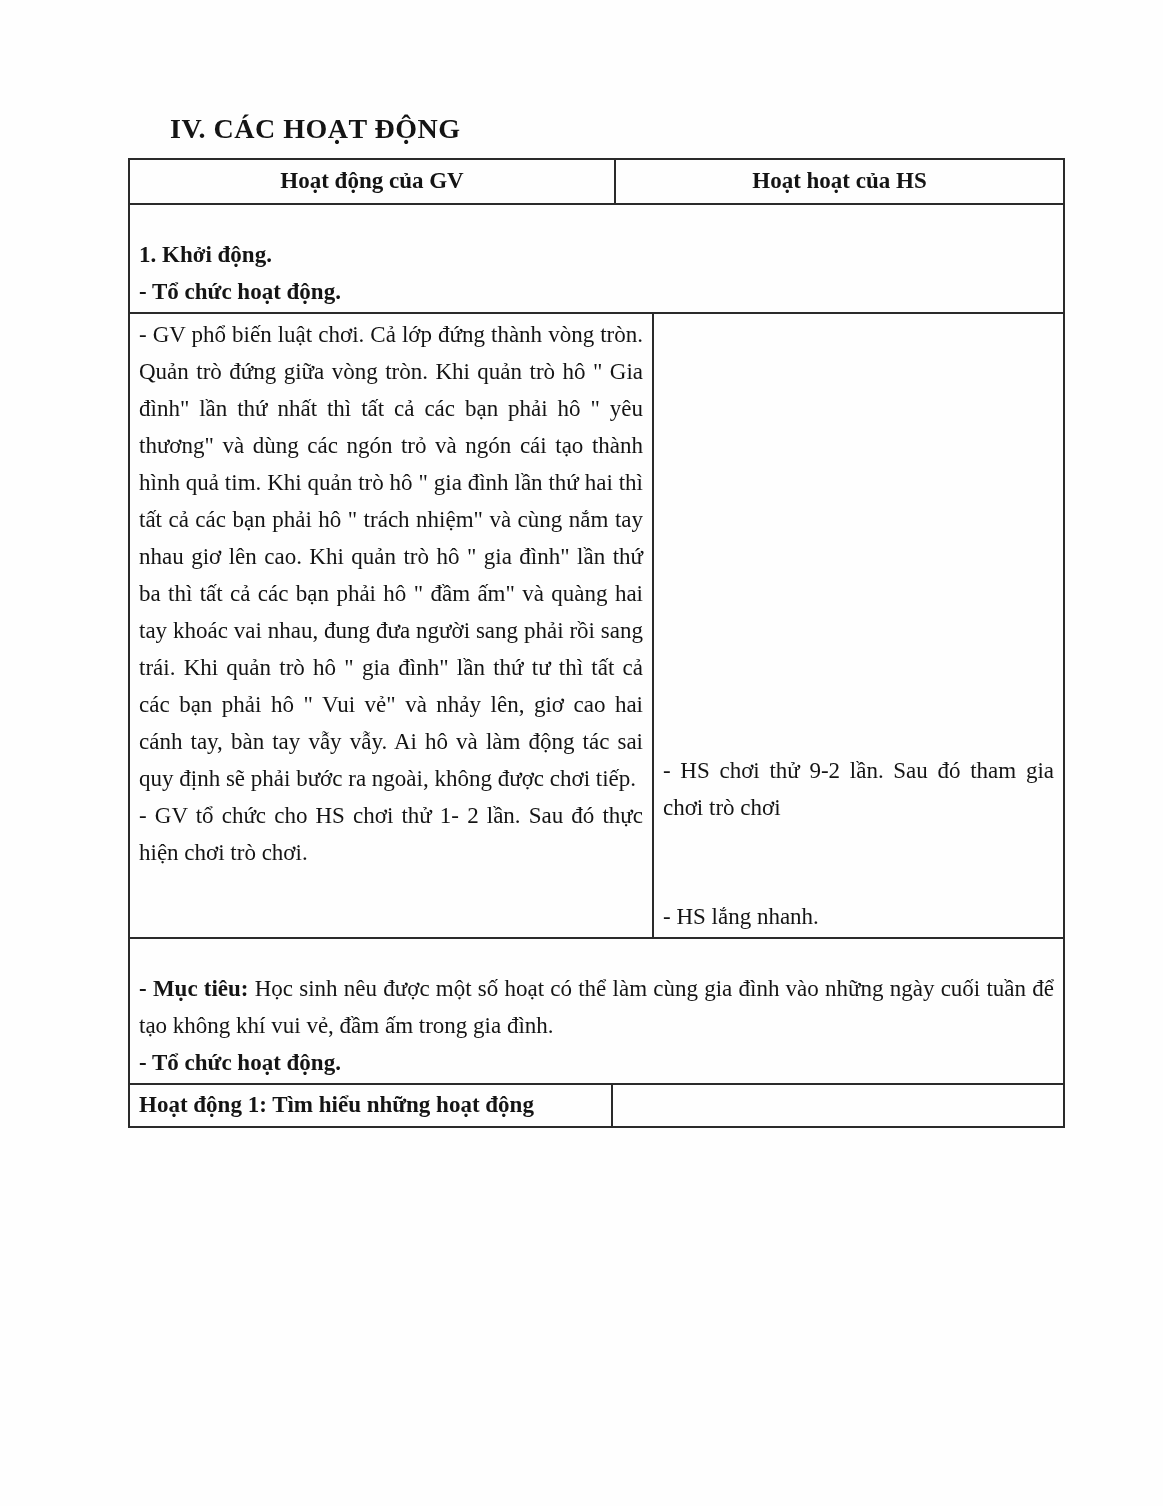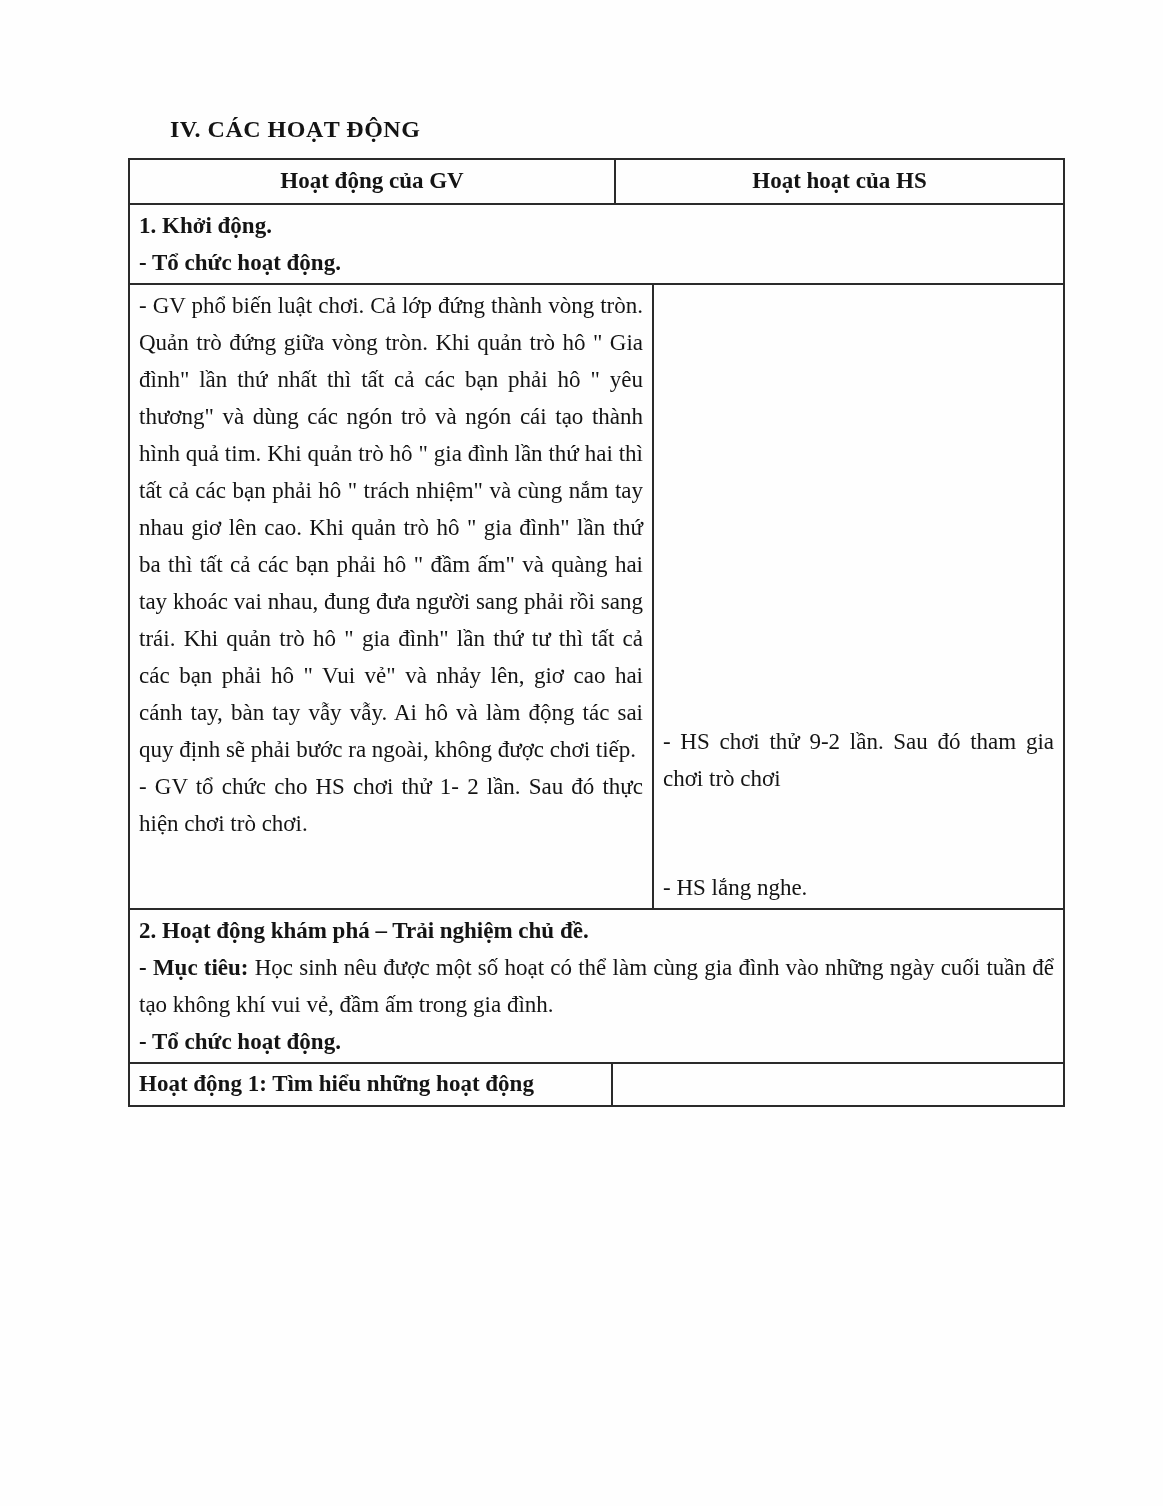--- a/index.html
+++ b/index.html
@@ -9,21 +9,21 @@
     position: relative;
     background: #fefefe;
     font-family: "Liberation Serif", "DejaVu Serif", serif;
     color: #141414;
     overflow: hidden;
     box-sizing: border-box;
     padding-top: 112px;
   }
   .doc-title {
     margin: 0 0 0 170px;
-    font-size: 24px;
+    font-size: 28px;
     font-weight: bold;
     line-height: 34px;
     letter-spacing: 0.5px;
   }
   .tbl {
     margin: 12px 0 0 128px;
     width: 937px;
     border: 2px solid #2a2a2a;
     box-sizing: border-box;
     font-size: 23px;
@@ -33,21 +33,21 @@
   .row:first-child { border-top: none; }
   .cell { box-sizing: border-box; padding: 2px 9px; }
   .cell.divided { border-left: 2px solid #2a2a2a; }
 
   
   .row-header .cell { padding: 2px 0 4px; text-align: center; font-weight: bold; }
   .hdr-gv { width: 484px; }
   .hdr-hs { flex: 1; }
 
   
-  .fullcell { width: 100%; }
+  .fullcell { width: 100%; margin-top: 29px; }
   .fullcell p { margin: 0; text-align: justify; }
   .bold { font-weight: bold; }
 
   
   .col-gv { width: 522px; }
   .col-hs { flex: 1; }
   .col-gv p, .col-hs p { margin: 0; text-align: justify; }
   .col-hs .hs-p1 { margin-top: 37px; }
   .col-hs .hs-p2 { margin-top: 436px; }
   .col-hs .hs-p3 { margin-top: 72px; }
@@ -78,27 +78,26 @@
       </div>
     </div>
 
     <div class="row">
       <div class="cell col-gv">
         <p>- GV phổ biến luật chơi. Cả lớp đứng thành vòng tròn. Quản trò đứng giữa vòng tròn. Khi quản trò hô " Gia đình" lần thứ nhất thì tất cả các bạn phải hô " yêu thương" và dùng các ngón trỏ và ngón cái tạo thành hình quả tim. Khi quản trò hô " gia đình lần thứ hai thì tất cả các bạn phải hô " trách nhiệm" và cùng nắm tay nhau giơ lên cao. Khi quản trò hô " gia đình" lần thứ ba thì tất cả các bạn phải hô " đầm ấm" và quàng hai tay khoác vai nhau, đung đưa người sang phải rồi sang trái. Khi quản trò hô " gia đình" lần thứ tư thì tất cả các bạn phải hô " Vui vẻ" và nhảy lên, giơ cao hai cánh tay, bàn tay vẫy vẫy. Ai hô và làm động tác sai quy định sẽ phải bước ra ngoài, không được chơi tiếp.</p>
         <p>- GV tổ chức cho HS chơi thử 1- 2 lần. Sau đó thực hiện chơi trò chơi.</p>
       </div>
       <div class="cell col-hs divided">
         <p class="hs-p2">- HS chơi thử 9-2 lần. Sau đó tham gia chơi trò chơi</p>
-        <p class="hs-p3">- HS lắng nghe.</p>
+        <p class="hs-p3">- HS lắng nhanh.</p>
       </div>
     </div>
 
     <div class="row">
       <div class="cell fullcell">
-        <p class="bold">2. Hoạt động khám phá – Trải nghiệm chủ đề.</p>
         <p><span class="bold">- Mục tiêu:</span> <span>Học sinh nêu được một số hoạt có thể làm cùng gia đình vào những ngày cuối tuần để tạo không khí vui vẻ, đầm ấm trong gia đình.</span></p>
         <p class="bold">- Tổ chức hoạt động.</p>
       </div>
     </div>
 
     <div class="row row-activity2">
       <div class="cell act2-gv">Hoạt động 1: Tìm hiểu những hoạt động</div>
       <div class="cell act2-hs divided"></div>
     </div>
 

